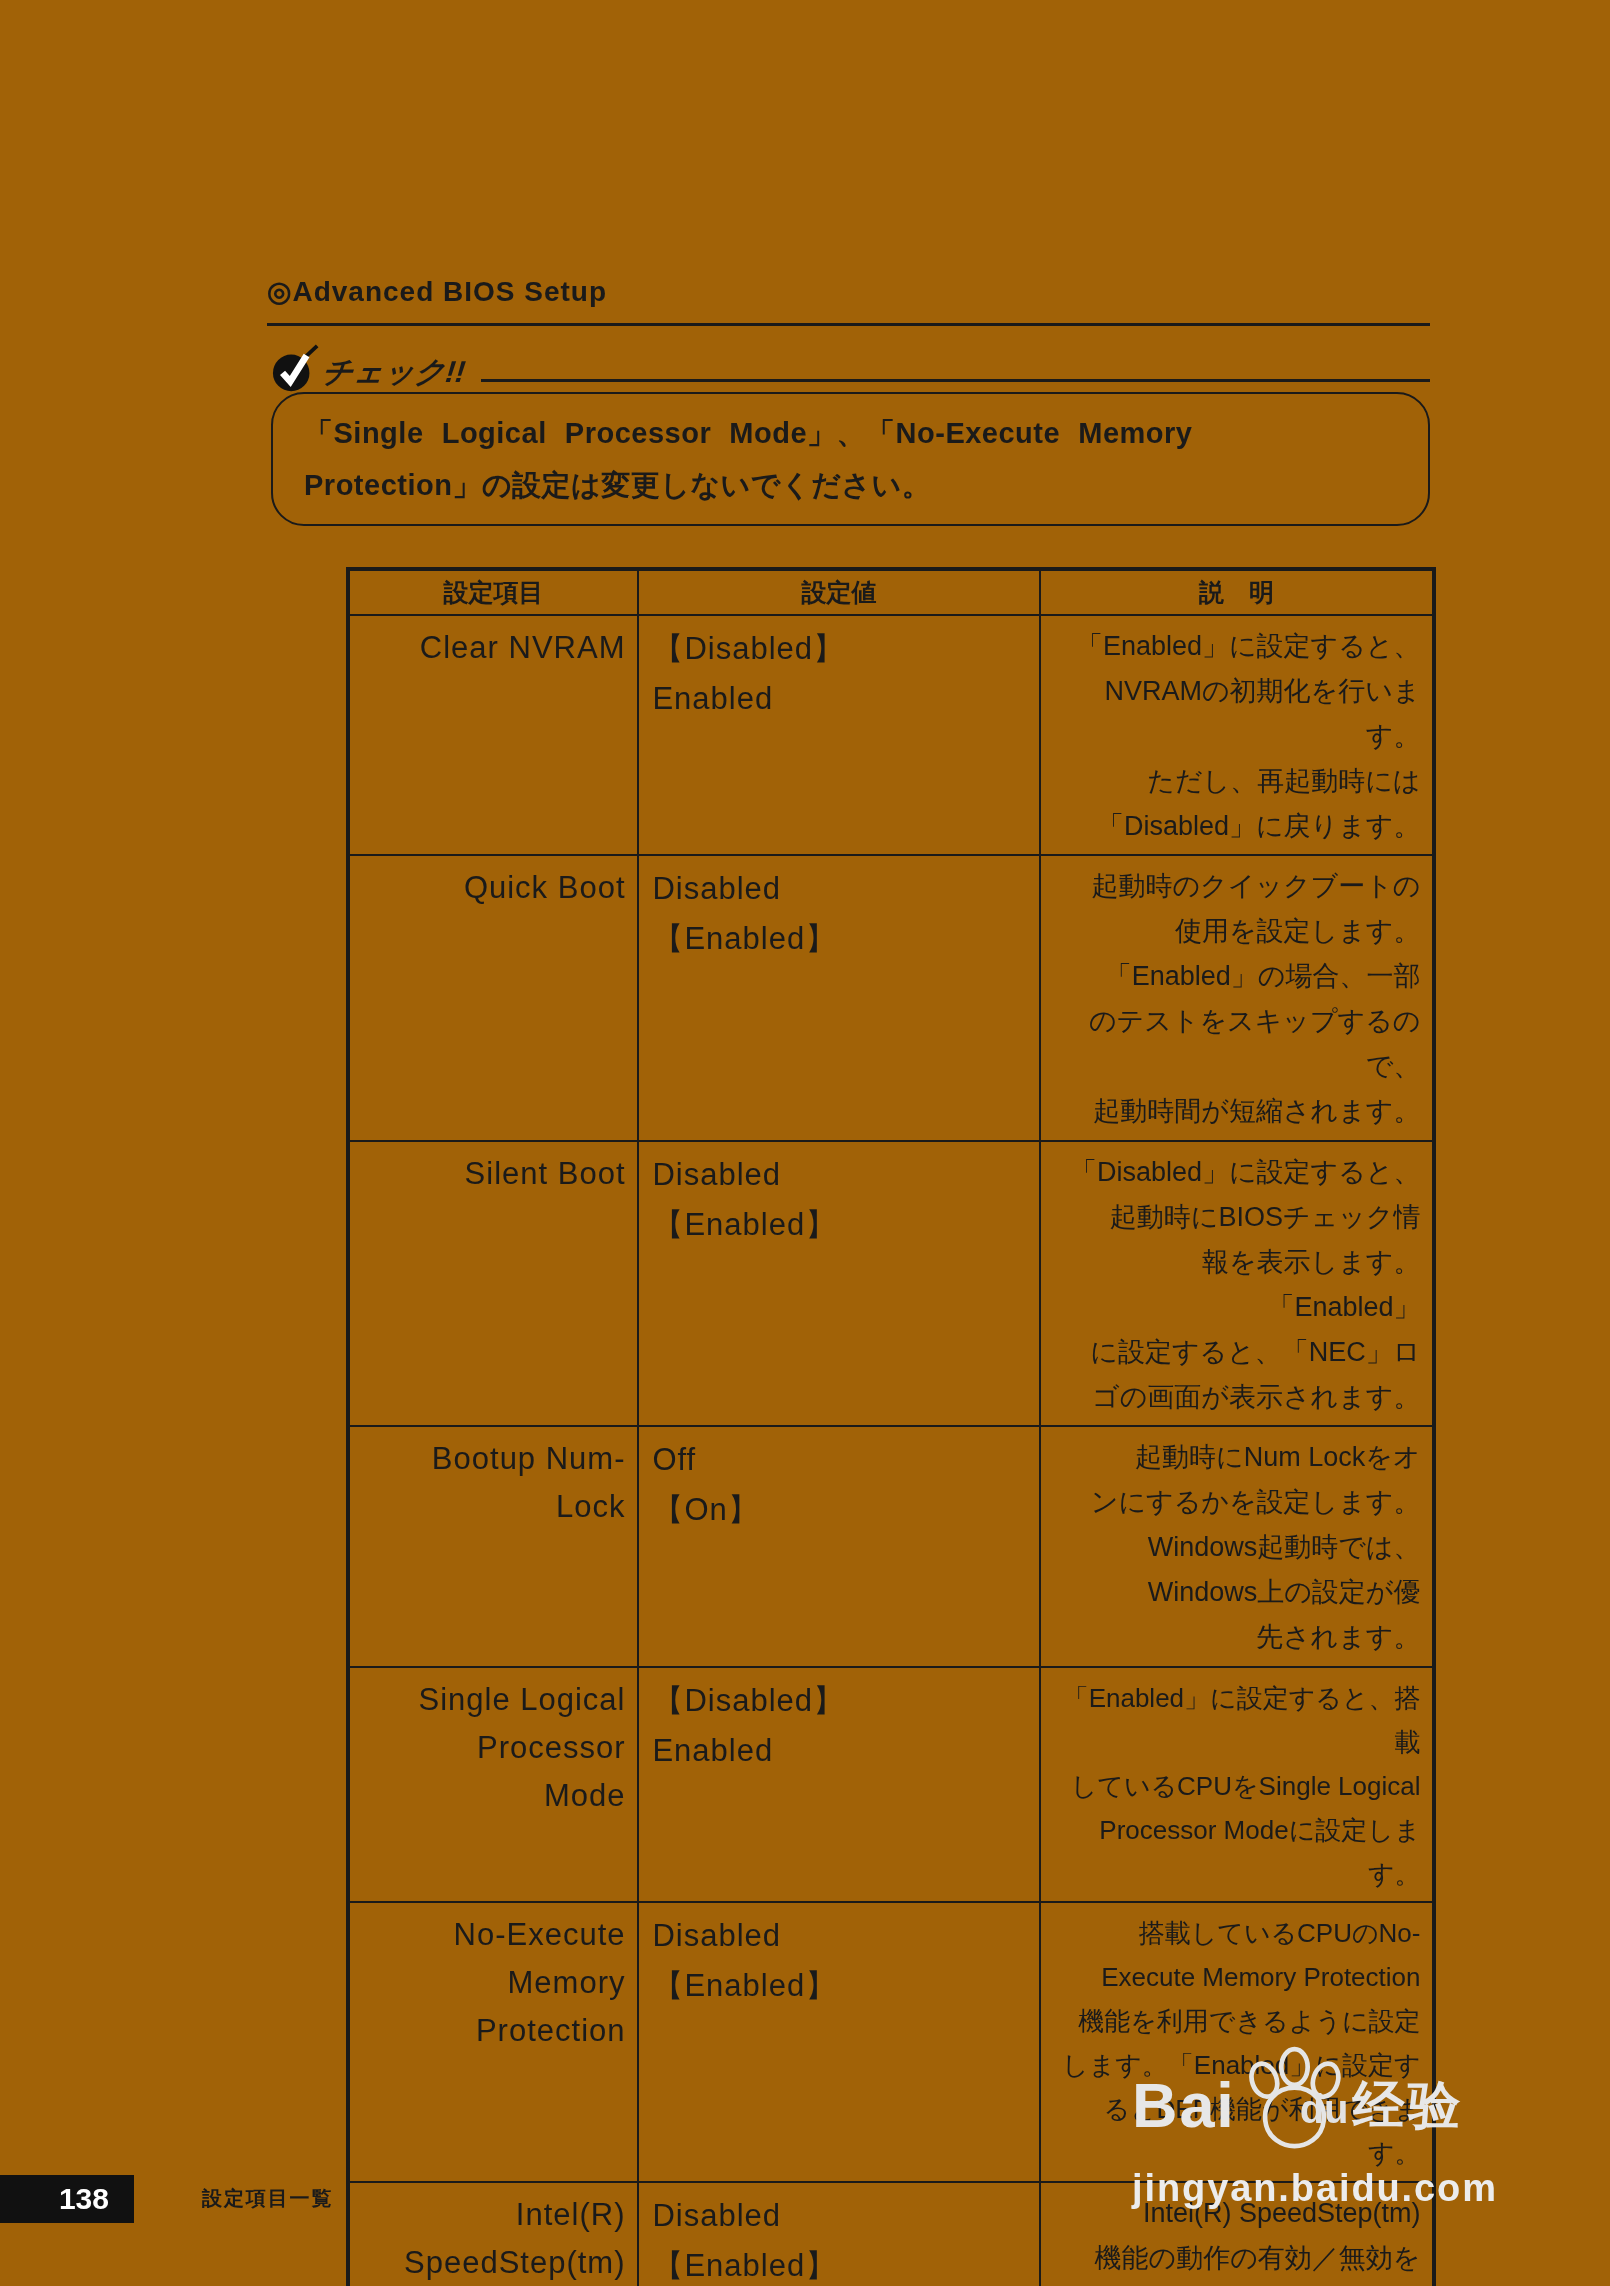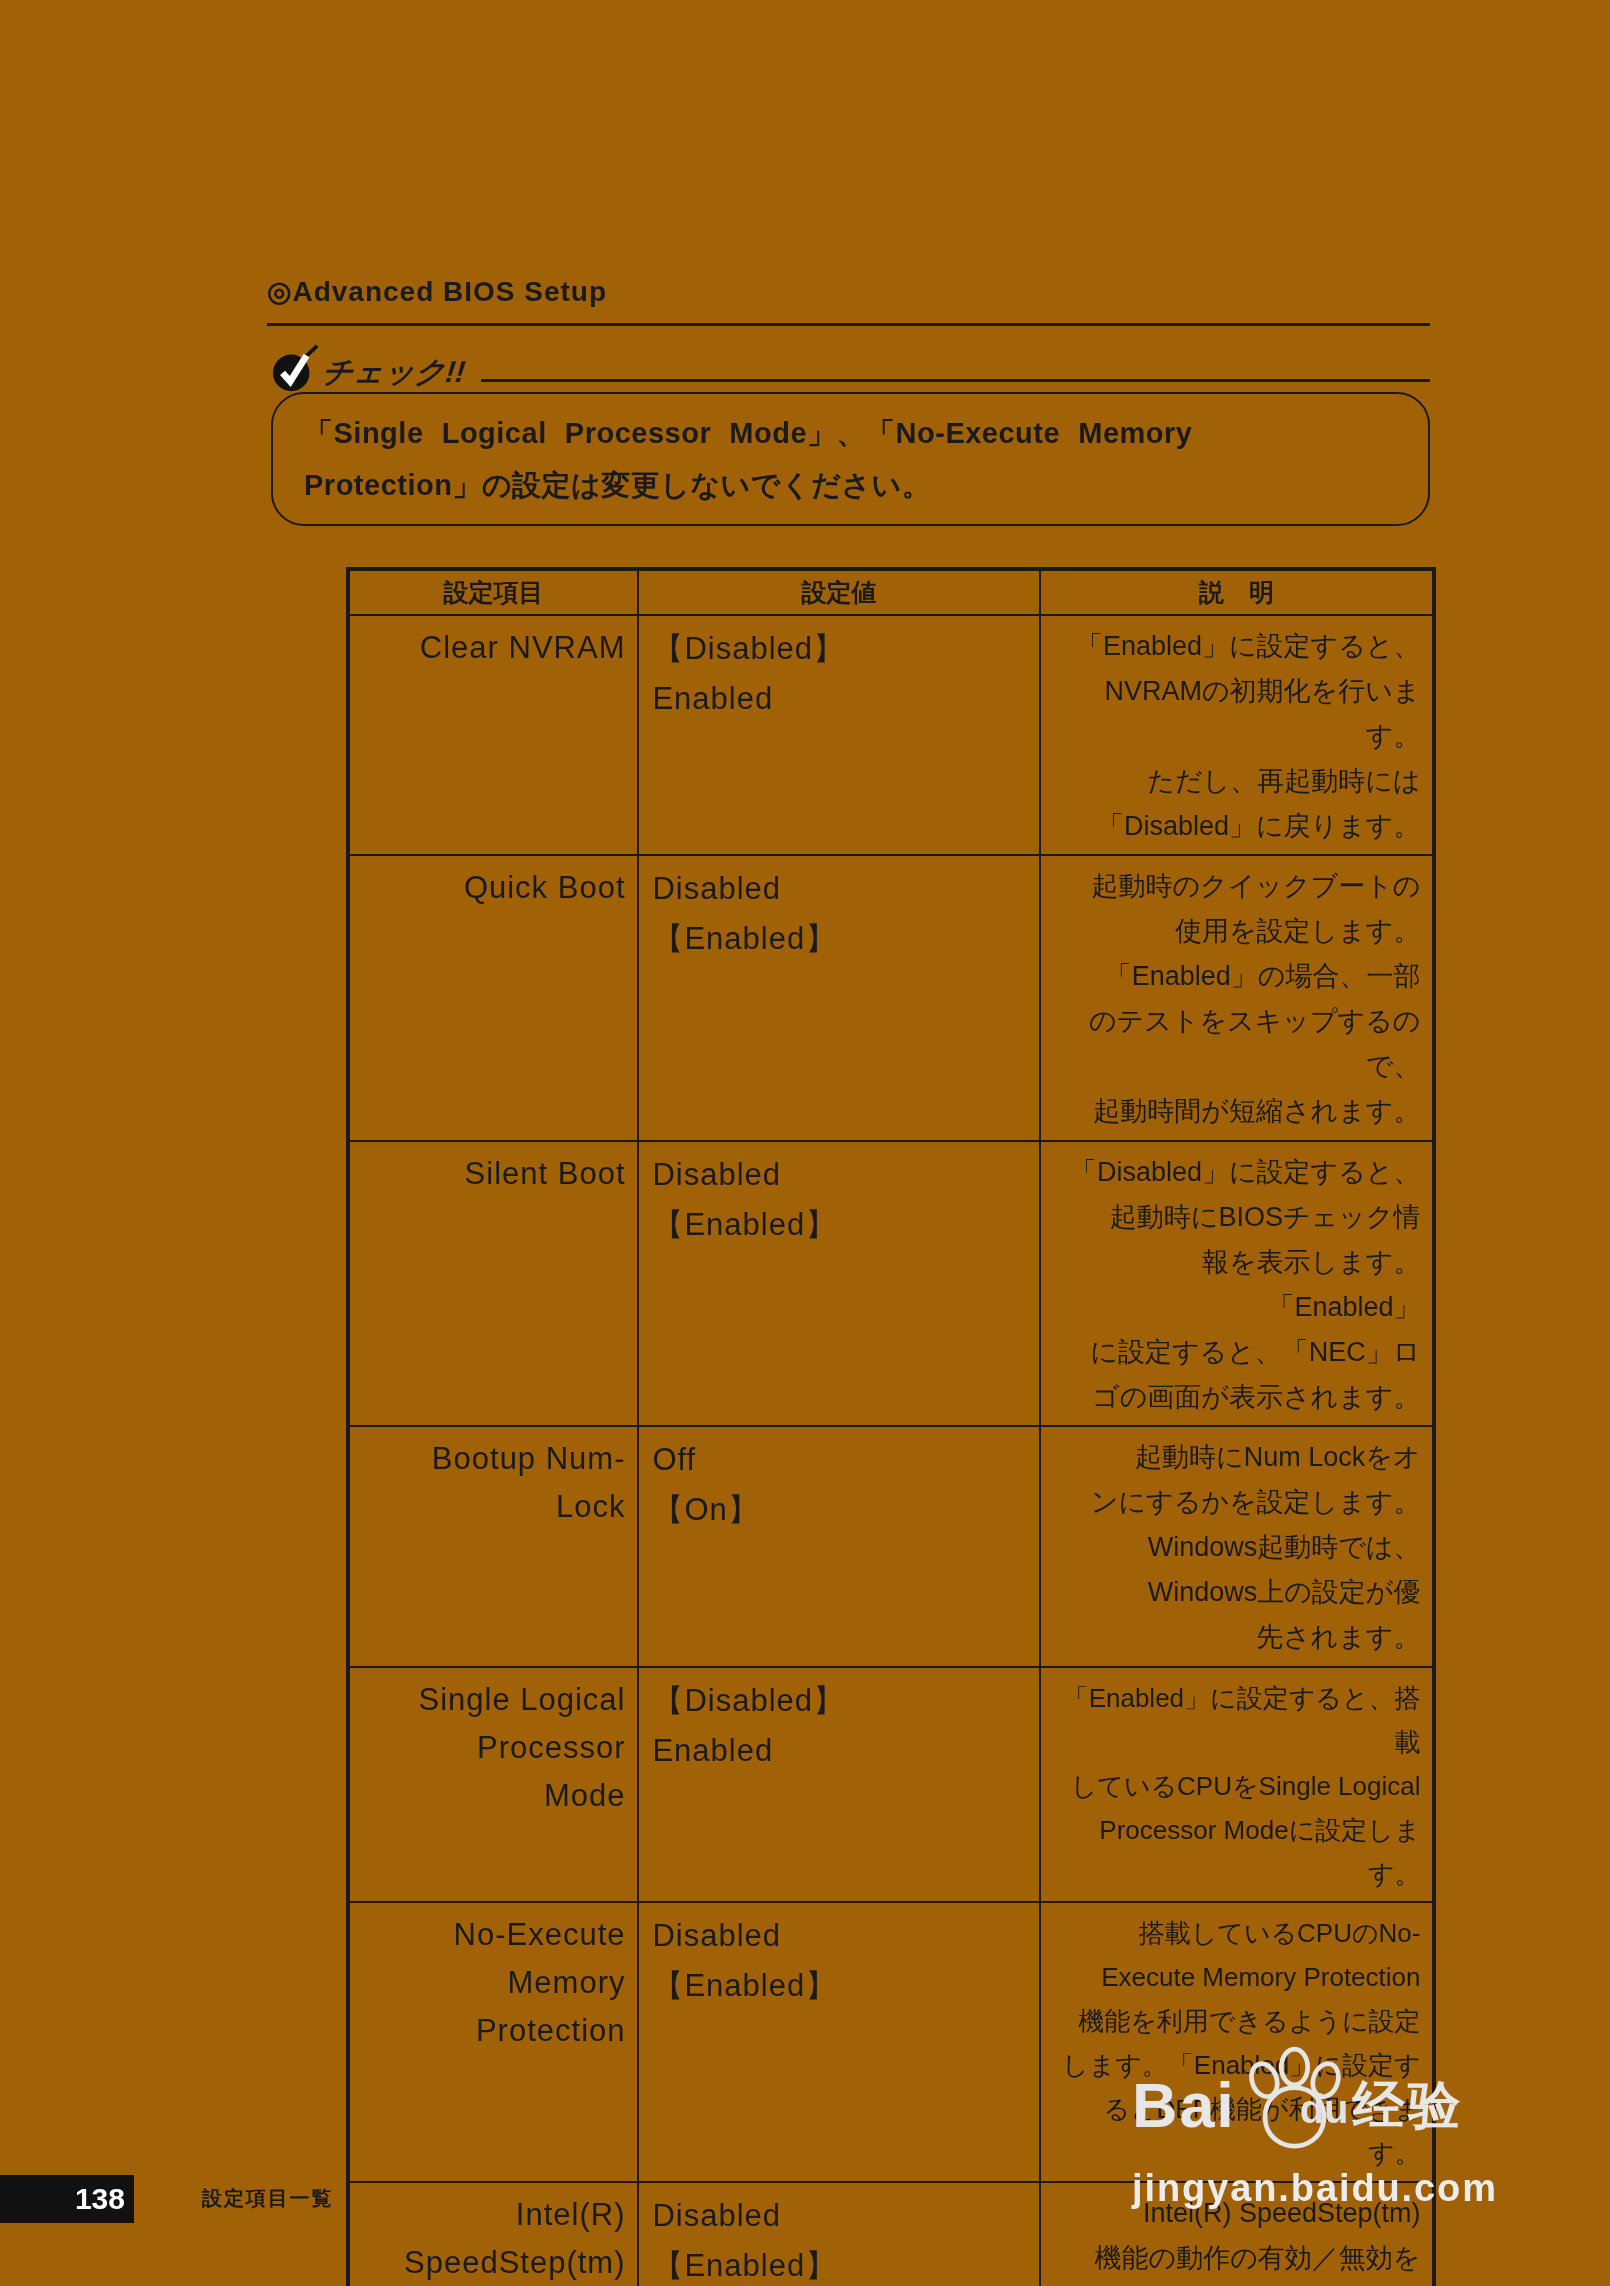--- a/index.html
+++ b/index.html
@@ -122,21 +122,21 @@
     top: 2175px;
     width: 134px;
     height: 48px;
     background: #111;
     color: #fff;
     font-size: 30px;
     font-weight: bold;
     display: flex;
     align-items: center;
     justify-content: flex-end;
-    padding-right: 9px;
+    padding-right: 25px;
   }
   .footer-label {
     position: absolute;
     left: 174px;
     top: 2185px;
     font-size: 20px;
     font-weight: bold;
     letter-spacing: 1.9px;
     padding-left: 28px;
   }

